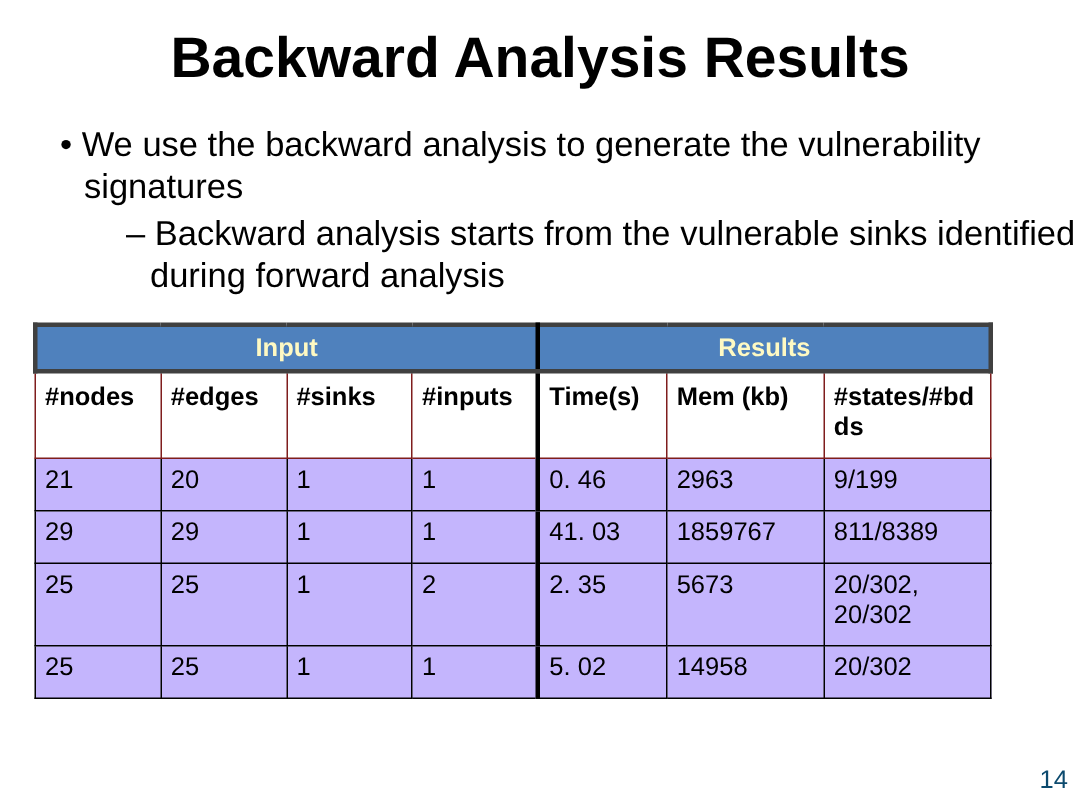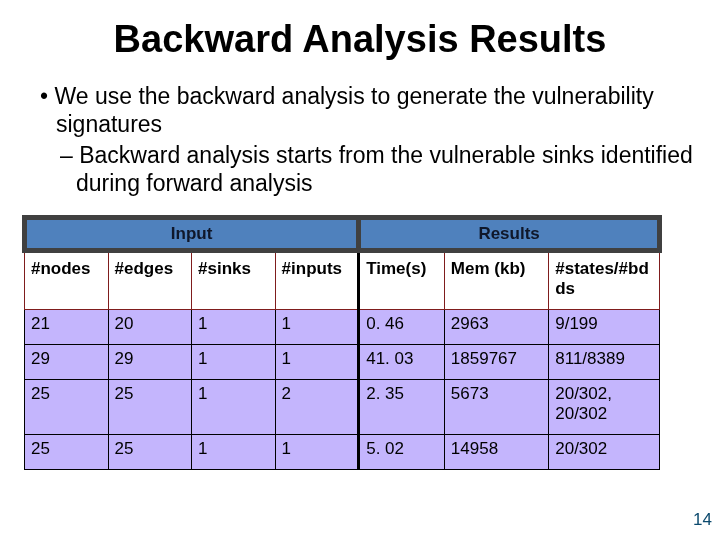--- a/index.html
+++ b/index.html
@@ -45,21 +45,21 @@
     margin: 4px 0 0 0;
     padding: 0;
     list-style: none;
   }
   ul.lvl2 > li::before {
     content: "– ";
   }
   ul.lvl2 > li {
     padding-left: 6px;
     text-indent: -16px;
-    margin-left: 14px;
+    margin-left: 38px;
   }
 
   .tblwrap {
     margin: 6px 18px 0 22px;
   }
   table {
     border-collapse: collapse;
     width: 640px;
     font-size: 17px;
     table-layout: fixed;
@@ -77,24 +77,24 @@
   col.c1 { width: 80px; }
   col.c2 { width: 80px; }
   col.c3 { width: 80px; }
   col.c4 { width: 80px; }
   col.c5 { width: 82px; }
   col.c6 { width: 100px; }
   col.c7 { width: 106px; }
 
   tr.group th {
     background: #4f81bd;
-    color: #0f172a;
+    color: #fef9c3;
     text-align: center;
     font-weight: 700;
-    border: 5px solid #404040;
+    border: 3px solid #404040;
     padding: 4px 6px;
   }
   tr.colhead th {
     font-weight: 700;
     background: #fff;
     border: 1px solid #7f1d1d;
     padding: 6px 6px 10px 6px;
   }
   
   .split-right { border-right: 3px solid #000 !important; }

